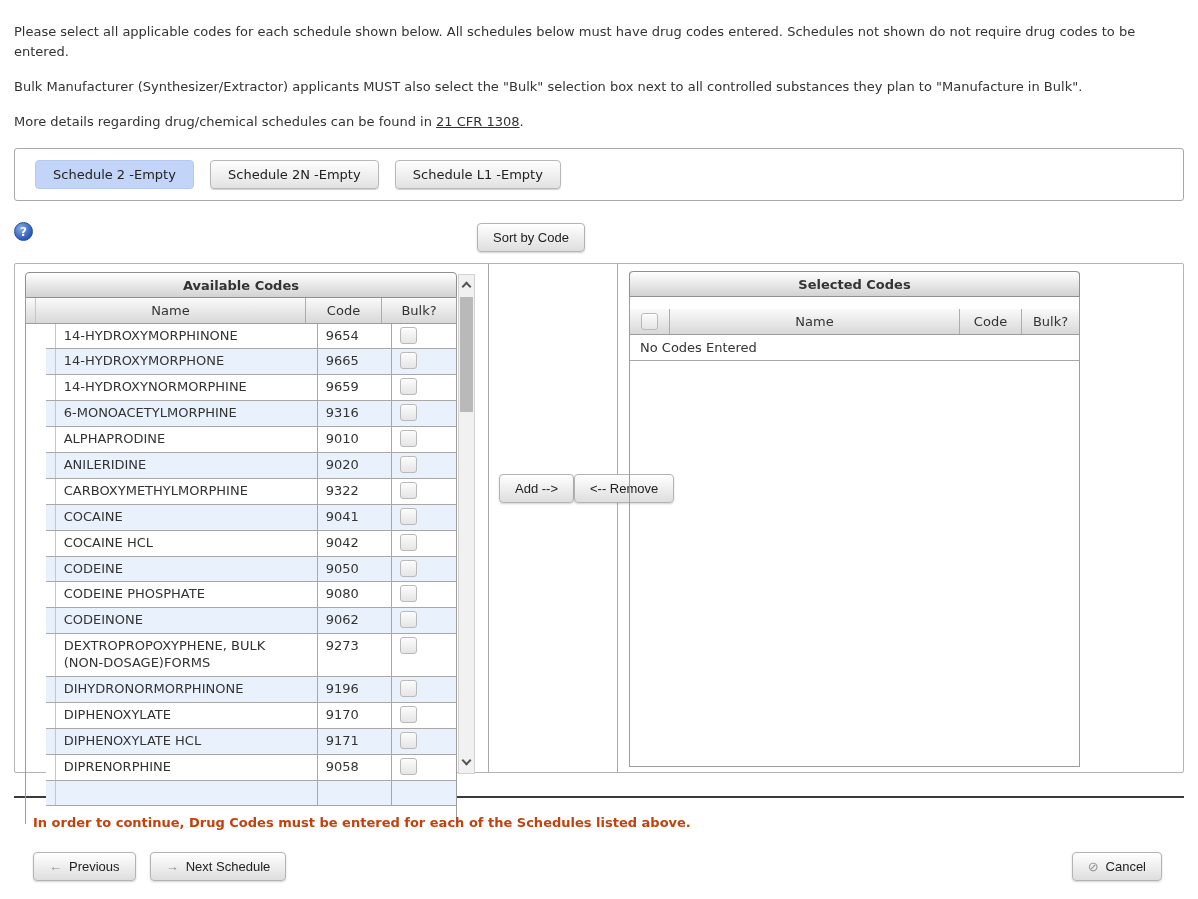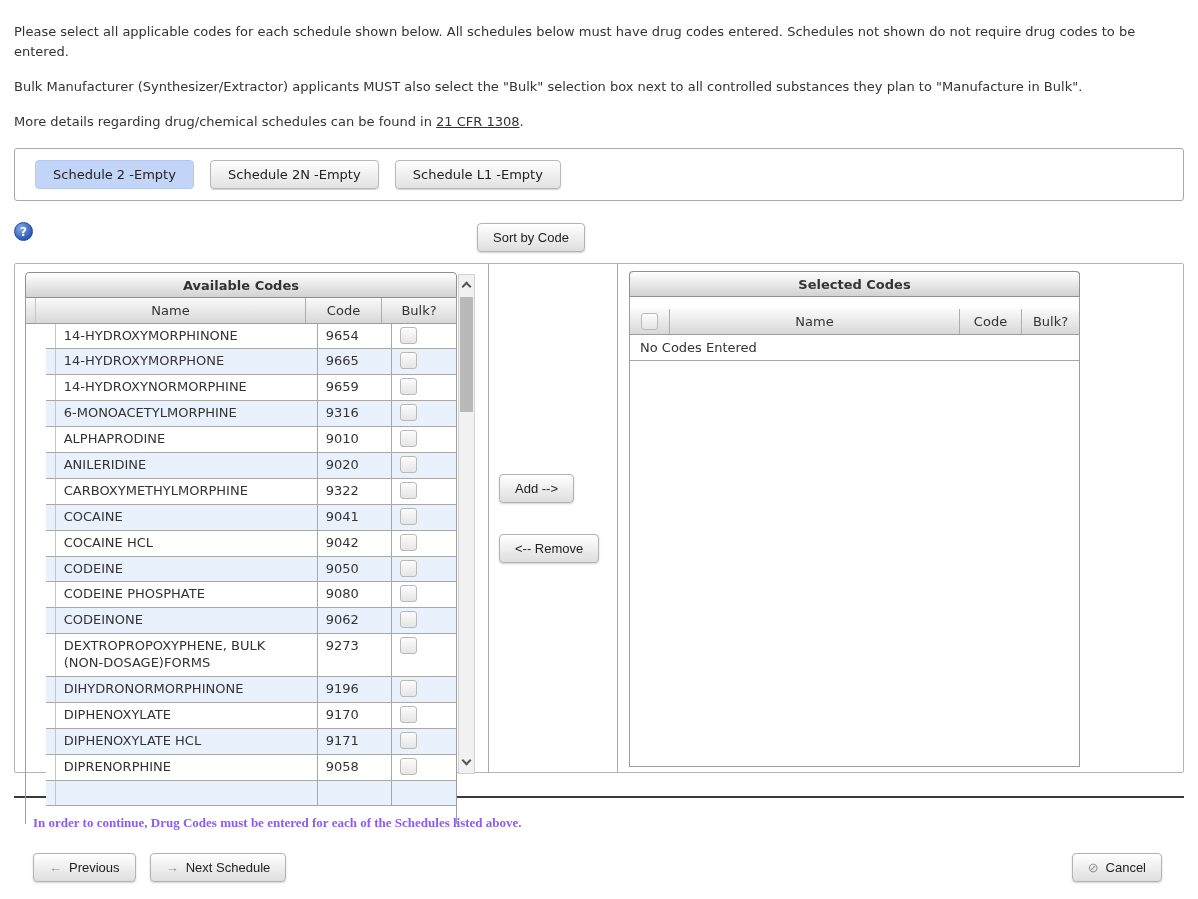--- a/index.html
+++ b/index.html
@@ -32,21 +32,21 @@
 
   .btn{display:inline-flex;align-items:center;padding:6px 15px;border-radius:4px;
        background:linear-gradient(#ffffff,#dedede);border:1px solid #b3b3b3;
        box-shadow:0 1px 2px rgba(0,0,0,.18);color:#222;font-size:13px;cursor:pointer;white-space:nowrap;}
   .btn .ico{color:#8f8f8f;margin-right:7px;font-size:13px;}
 
   
   .codes-wrapper{border:1px solid #b4b4b4;border-radius:2px;height:510px;display:flex;}
   .left-cell{width:473px;padding:8px 0 0 10px;display:flex;}
   .mid-cell{width:130px;border-left:1px solid #a9a9a9;border-right:1px solid #a9a9a9;
-            padding:210px 9px 0 10px;display:flex;flex-direction:column;align-items:flex-start;}
+            padding:210px 9px 0 10px;display:flex;align-items:flex-start;}
   .mid-cell .btn{margin-bottom:31px;}
   .right-cell{flex:1;padding:8px 14px 0 11px;}
 
   
   .panel-title{background:linear-gradient(#ffffff,#d2d2d2);border:1px solid #8f8f8f;
        border-radius:4px 4px 0 0;font-weight:bold;text-align:center;padding:5px 0;height:26px;}
   .col-head{display:flex;background:linear-gradient(#fafafa,#d8d8d8);border:1px solid #9d9d9d;border-top:none;height:26px;}
   .col-head>div{padding:5px 0;text-align:center;border-right:1px solid #adadad;}
   .col-head>div:last-child{border-right:none;}
 
@@ -82,21 +82,21 @@
   .empty-row{padding:5px 10px;border-bottom:1px solid #a8a8a8;height:26px;}
 
   
   .ah-sel{width:10px;border-right:1px solid #c6c6c6 !important;}
   .ah-name{width:270px;}
   .ah-code{width:76px;}
   .ah-bulk{width:74px;}
 
   
   .footer-rule{border-top:2px solid #3a3a3a;margin-top:23px;}
-  .notice{font-weight:bold;margin:17px 0 0 19px;color:#8b5cf6;font-family:Liberation Serif, serif;}
+  .notice{font-weight:bold;margin:17px 0 0 19px;color:#c2410c;}
   .footer-btns{display:flex;justify-content:space-between;margin:22px 22px 0 19px;}
   .footer-left .btn{margin-right:10px;}
 </style>
 </head>
 <body>
 
 <div class="page">
 
   <div class="intro">
     <p>Please select all applicable codes for each schedule shown below. All schedules below must have drug codes entered. Schedules not shown do not require drug codes to be entered.</p>

